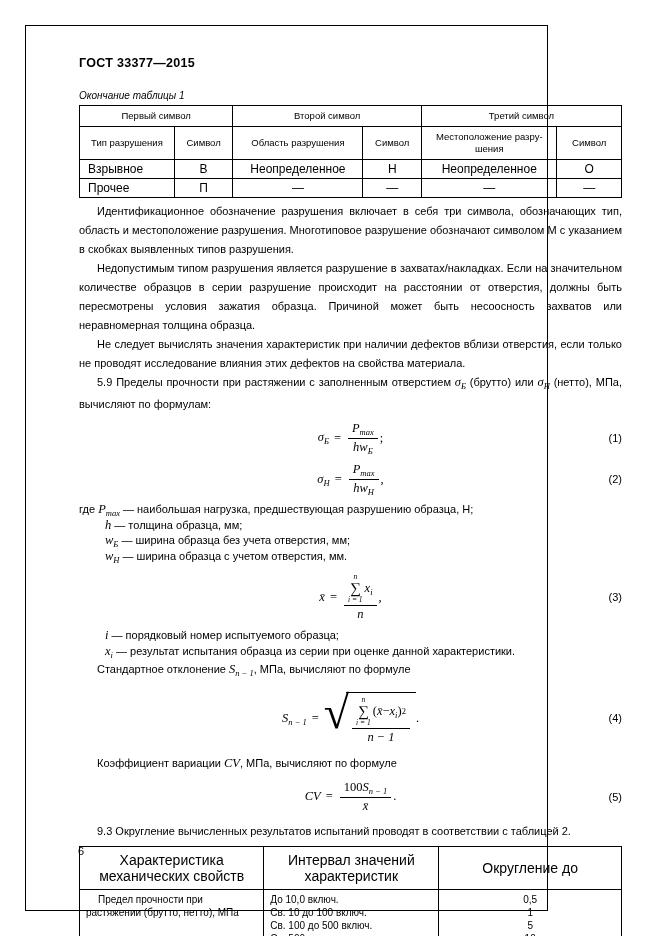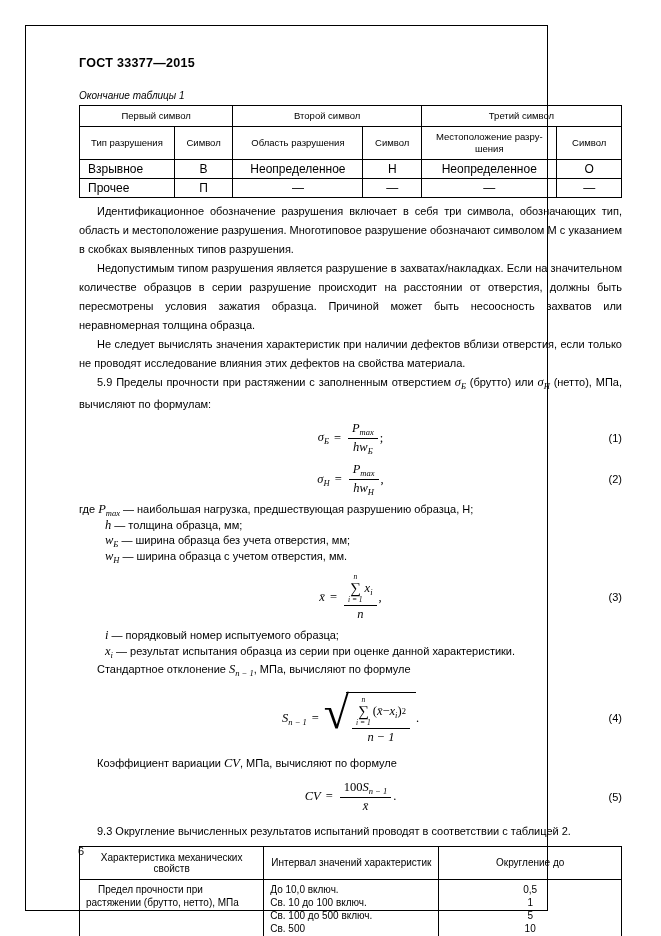--- a/index.html
+++ b/index.html
@@ -49,21 +49,21 @@
   .sqrt { display:inline-flex; align-items:flex-start; }
   .sqrt .rad { font-size:46px; font-style:normal; line-height:0.92; font-weight:100; margin-right:-3px; }
   .sqrt .sqrt-body { border-top:1px solid #000; padding:3px 4px 0 4px; display:inline-flex; align-items:center; }
   .xbar { text-decoration:none; }
 
   
   .t2-label { margin-top:16px; font-size:9.5px; }
   .t2-label .spaced { letter-spacing:2px; }
   table.t2 { border-collapse:collapse; width:100%; margin-top:5px; }
   .t2 th, .t2 td { border:1px solid #000; }
-  .t2 th { font-weight:normal; font-size:10px; text-align:center; vertical-align:middle; padding:5px 6px; }
+  .t2 th { font-weight:normal; font-size:14px; text-align:center; vertical-align:middle; padding:5px 6px; }
   .t2 td { font-size:10px; vertical-align:top; padding:3px 6px; line-height:13px; }
   .t2 td.char { text-align:left; }
   .t2 td.char .char-text { text-indent:12px; }
   .t2 td.round { text-align:center; }
 
   .page-number { position:absolute; left:78px; top:845px; font-size:11px; }
 </style>
 </head>
 <body>
 

